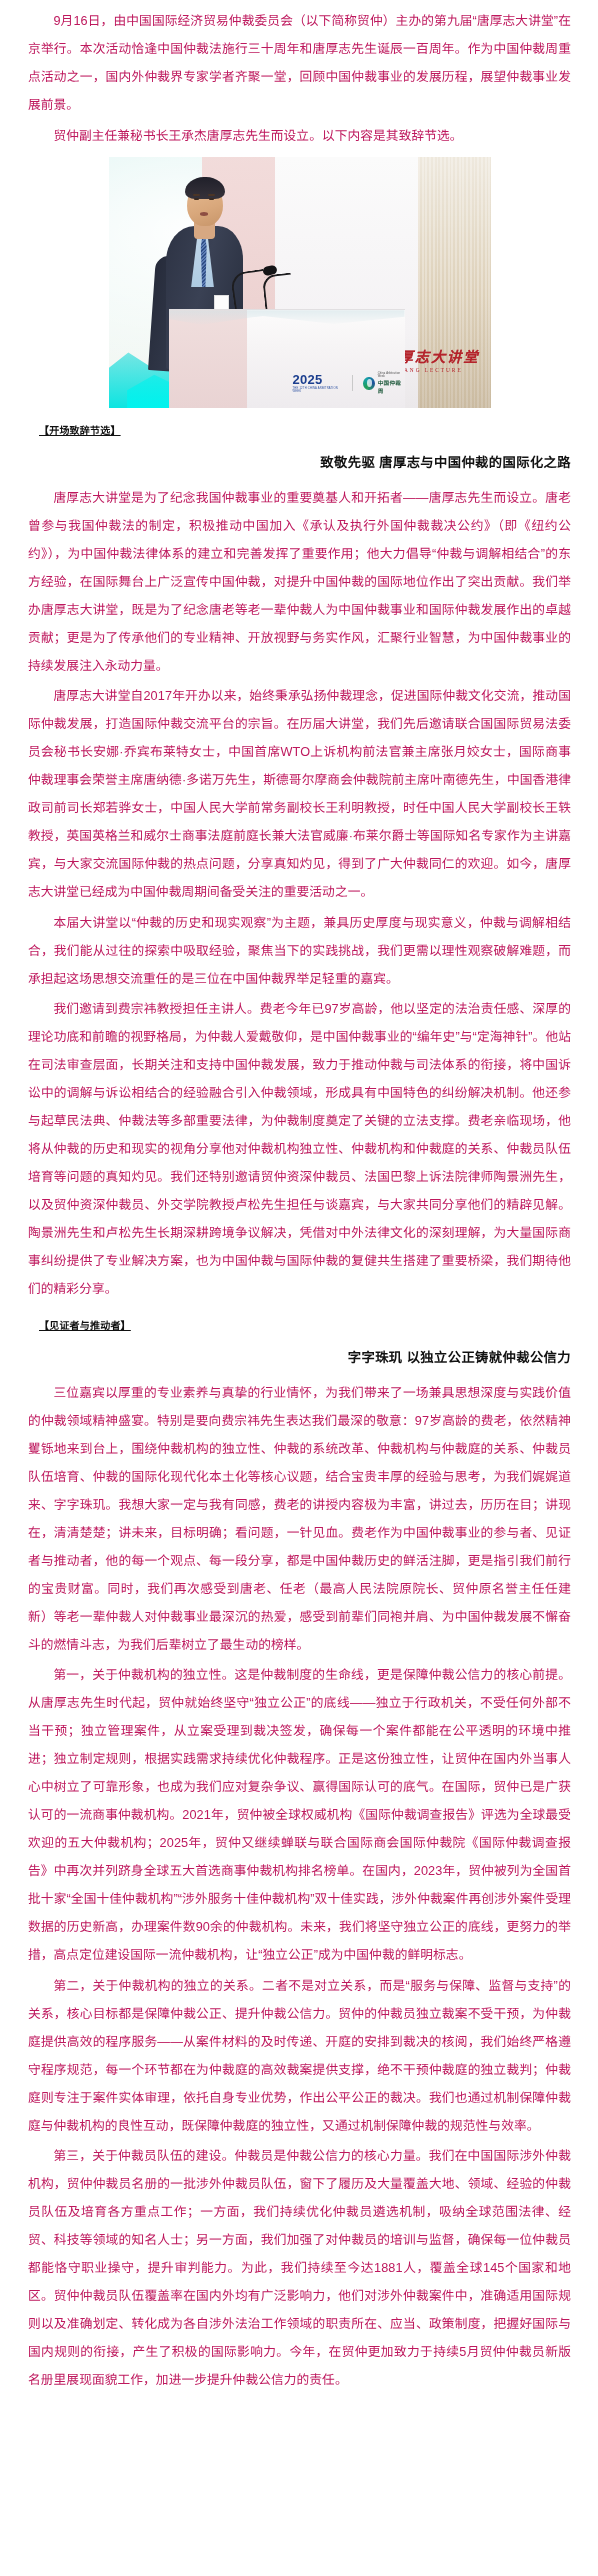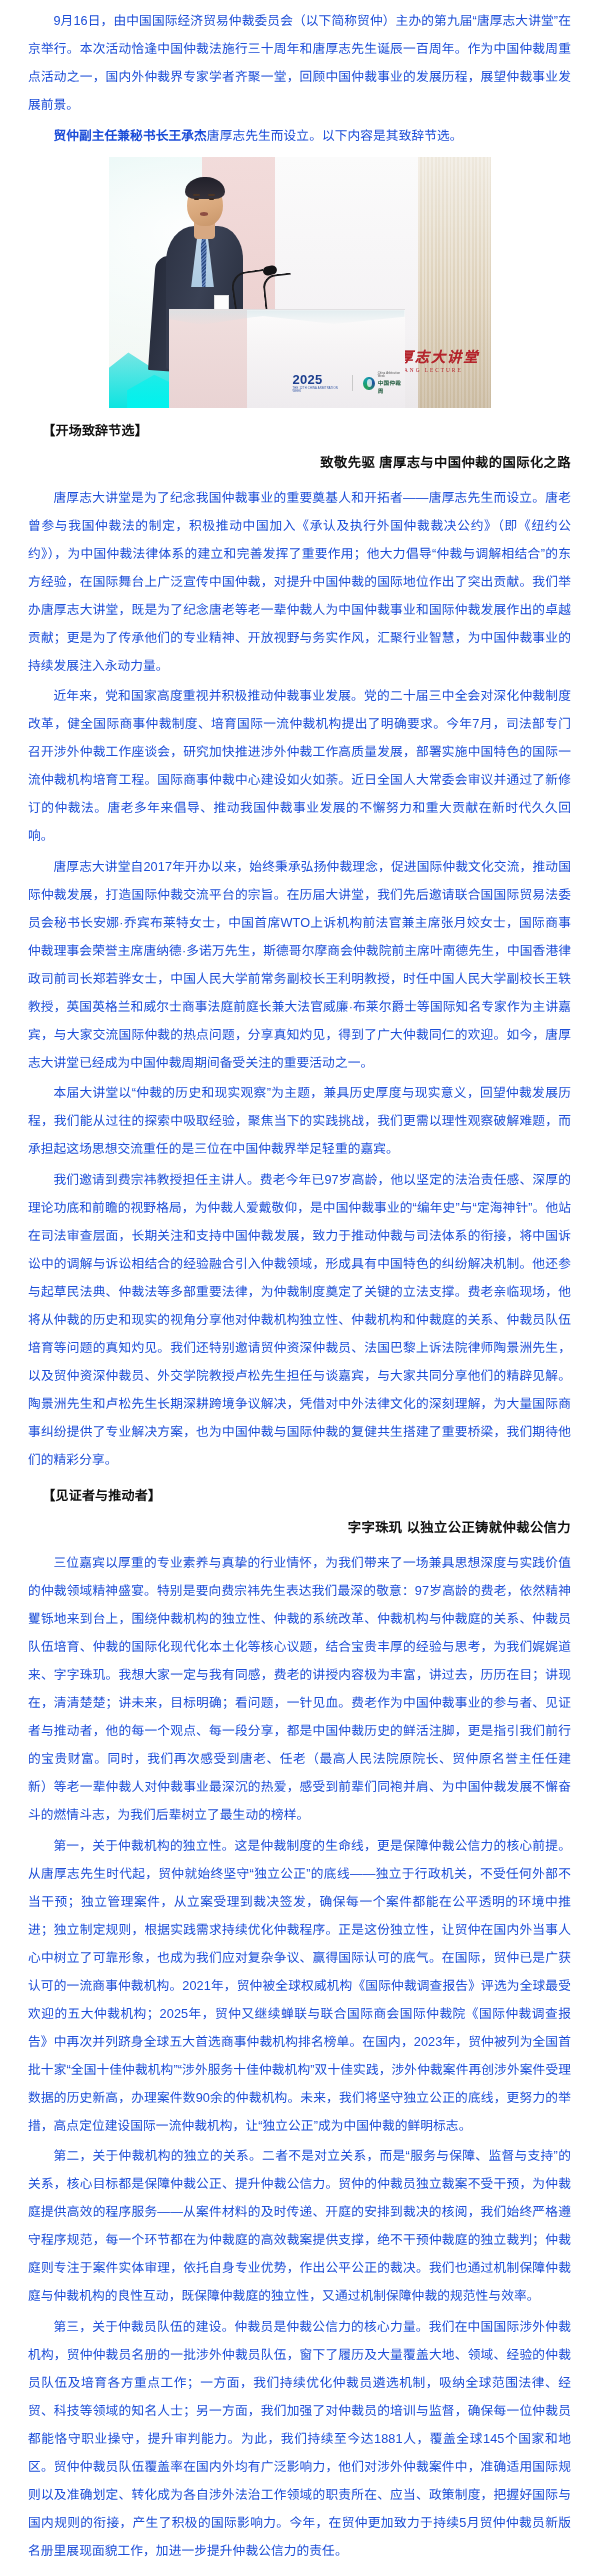--- a/index.html
+++ b/index.html
@@ -21,33 +21,34 @@
     background: #ffffff;
   }
   p.para {
     margin: 0 0 2.5px 0;
     font-size: 12.7px;
     line-height: 28px;
     text-align: justify;
     text-justify: inter-ideograph;
     text-indent: 2em;
     letter-spacing: 0.1px;
-    color: #1d4ed8;
+    color: #be185d;
   }
   .bold-lead {
-    font-weight: bold;
+    font-weight: normal;
   }
   .section-tag {
     margin: 8.7px 0 3.7px 0;
-    font-size: 13px;
+    font-size: 10px;
     line-height: 27px;
     font-weight: bold;
     text-indent: 1.1em;
     color: #111111;
     letter-spacing: 0.2px;
+    text-decoration: underline;
   }
   .section-title {
     margin: 5px 0 6.2px 0;
     font-size: 13.3px;
     line-height: 28.5px;
     font-weight: bold;
     text-align: right;
     color: #111111;
     letter-spacing: 0.4px;
   }
@@ -412,23 +413,22 @@
           </div>
         </div>
       </div>
     </div>
   </div>
 
   <div class="section-tag">【开场致辞节选】</div>
   <h2 class="section-title">致敬先驱 唐厚志与中国仲裁的国际化之路</h2>
 
   <p class="para">唐厚志大讲堂是为了纪念我国仲裁事业的重要奠基人和开拓者——唐厚志先生而设立。唐老曾参与我国仲裁法的制定，积极推动中国加入《承认及执行外国仲裁裁决公约》（即《纽约公约》），为中国仲裁法律体系的建立和完善发挥了重要作用；他大力倡导“仲裁与调解相结合”的东方经验，在国际舞台上广泛宣传中国仲裁，对提升中国仲裁的国际地位作出了突出贡献。我们举办唐厚志大讲堂，既是为了纪念唐老等老一辈仲裁人为中国仲裁事业和国际仲裁发展作出的卓越贡献；更是为了传承他们的专业精神、开放视野与务实作风，汇聚行业智慧，为中国仲裁事业的持续发展注入永动力量。</p>
-  <p class="para">近年来，党和国家高度重视并积极推动仲裁事业发展。党的二十届三中全会对深化仲裁制度改革，健全国际商事仲裁制度、培育国际一流仲裁机构提出了明确要求。今年7月，司法部专门召开涉外仲裁工作座谈会，研究加快推进涉外仲裁工作高质量发展，部署实施中国特色的国际一流仲裁机构培育工程。国际商事仲裁中心建设如火如荼。近日全国人大常委会审议并通过了新修订的仲裁法。唐老多年来倡导、推动我国仲裁事业发展的不懈努力和重大贡献在新时代久久回响。</p>
   <p class="para">唐厚志大讲堂自2017年开办以来，始终秉承弘扬仲裁理念，促进国际仲裁文化交流，推动国际仲裁发展，打造国际仲裁交流平台的宗旨。在历届大讲堂，我们先后邀请联合国国际贸易法委员会秘书长安娜·乔宾布莱特女士，中国首席WTO上诉机构前法官兼主席张月姣女士，国际商事仲裁理事会荣誉主席唐纳德·多诺万先生，斯德哥尔摩商会仲裁院前主席叶南德先生，中国香港律政司前司长郑若骅女士，中国人民大学前常务副校长王利明教授，时任中国人民大学副校长王轶教授，英国英格兰和威尔士商事法庭前庭长兼大法官威廉·布莱尔爵士等国际知名专家作为主讲嘉宾，与大家交流国际仲裁的热点问题，分享真知灼见，得到了广大仲裁同仁的欢迎。如今，唐厚志大讲堂已经成为中国仲裁周期间备受关注的重要活动之一。</p>
-  <p class="para">本届大讲堂以“仲裁的历史和现实观察”为主题，兼具历史厚度与现实意义，回望仲裁发展历程，我们能从过往的探索中吸取经验，聚焦当下的实践挑战，我们更需以理性观察破解难题，而承担起这场思想交流重任的是三位在中国仲裁界举足轻重的嘉宾。</p>
+  <p class="para">本届大讲堂以“仲裁的历史和现实观察”为主题，兼具历史厚度与现实意义，仲裁与调解相结合，我们能从过往的探索中吸取经验，聚焦当下的实践挑战，我们更需以理性观察破解难题，而承担起这场思想交流重任的是三位在中国仲裁界举足轻重的嘉宾。</p>
   <p class="para">我们邀请到费宗祎教授担任主讲人。费老今年已97岁高龄，他以坚定的法治责任感、深厚的理论功底和前瞻的视野格局，为仲裁人爱戴敬仰，是中国仲裁事业的“编年史”与“定海神针”。他站在司法审查层面，长期关注和支持中国仲裁发展，致力于推动仲裁与司法体系的衔接，将中国诉讼中的调解与诉讼相结合的经验融合引入仲裁领域，形成具有中国特色的纠纷解决机制。他还参与起草民法典、仲裁法等多部重要法律，为仲裁制度奠定了关键的立法支撑。费老亲临现场，他将从仲裁的历史和现实的视角分享他对仲裁机构独立性、仲裁机构和仲裁庭的关系、仲裁员队伍培育等问题的真知灼见。我们还特别邀请贸仲资深仲裁员、法国巴黎上诉法院律师陶景洲先生，以及贸仲资深仲裁员、外交学院教授卢松先生担任与谈嘉宾，与大家共同分享他们的精辟见解。陶景洲先生和卢松先生长期深耕跨境争议解决，凭借对中外法律文化的深刻理解，为大量国际商事纠纷提供了专业解决方案，也为中国仲裁与国际仲裁的复健共生搭建了重要桥梁，我们期待他们的精彩分享。</p>
 
   <div class="section-tag">【见证者与推动者】</div>
   <h2 class="section-title">字字珠玑 以独立公正铸就仲裁公信力</h2>
 
   <p class="para">三位嘉宾以厚重的专业素养与真挚的行业情怀，为我们带来了一场兼具思想深度与实践价值的仲裁领域精神盛宴。特别是要向费宗祎先生表达我们最深的敬意：97岁高龄的费老，依然精神矍铄地来到台上，围绕仲裁机构的独立性、仲裁的系统改革、仲裁机构与仲裁庭的关系、仲裁员队伍培育、仲裁的国际化现代化本土化等核心议题，结合宝贵丰厚的经验与思考，为我们娓娓道来、字字珠玑。我想大家一定与我有同感，费老的讲授内容极为丰富，讲过去，历历在目；讲现在，清清楚楚；讲未来，目标明确；看问题，一针见血。费老作为中国仲裁事业的参与者、见证者与推动者，他的每一个观点、每一段分享，都是中国仲裁历史的鲜活注脚，更是指引我们前行的宝贵财富。同时，我们再次感受到唐老、任老（最高人民法院原院长、贸仲原名誉主任任建新）等老一辈仲裁人对仲裁事业最深沉的热爱，感受到前辈们同袍并肩、为中国仲裁发展不懈奋斗的燃情斗志，为我们后辈树立了最生动的榜样。</p>
   <p class="para">第一，关于仲裁机构的独立性。这是仲裁制度的生命线，更是保障仲裁公信力的核心前提。从唐厚志先生时代起，贸仲就始终坚守“独立公正”的底线——独立于行政机关，不受任何外部不当干预；独立管理案件，从立案受理到裁决签发，确保每一个案件都能在公平透明的环境中推进；独立制定规则，根据实践需求持续优化仲裁程序。正是这份独立性，让贸仲在国内外当事人心中树立了可靠形象，也成为我们应对复杂争议、赢得国际认可的底气。在国际，贸仲已是广获认可的一流商事仲裁机构。2021年，贸仲被全球权威机构《国际仲裁调查报告》评选为全球最受欢迎的五大仲裁机构；2025年，贸仲又继续蝉联与联合国际商会国际仲裁院《国际仲裁调查报告》中再次并列跻身全球五大首选商事仲裁机构排名榜单。在国内，2023年，贸仲被列为全国首批十家“全国十佳仲裁机构”“涉外服务十佳仲裁机构”双十佳实践，涉外仲裁案件再创涉外案件受理数据的历史新高，办理案件数90余的仲裁机构。未来，我们将坚守独立公正的底线，更努力的举措，高点定位建设国际一流仲裁机构，让“独立公正”成为中国仲裁的鲜明标志。</p>
   <p class="para">第二，关于仲裁机构的独立的关系。二者不是对立关系，而是“服务与保障、监督与支持”的关系，核心目标都是保障仲裁公正、提升仲裁公信力。贸仲的仲裁员独立裁案不受干预，为仲裁庭提供高效的程序服务——从案件材料的及时传递、开庭的安排到裁决的核阅，我们始终严格遵守程序规范，每一个环节都在为仲裁庭的高效裁案提供支撑，绝不干预仲裁庭的独立裁判；仲裁庭则专注于案件实体审理，依托自身专业优势，作出公平公正的裁决。我们也通过机制保障仲裁庭与仲裁机构的良性互动，既保障仲裁庭的独立性，又通过机制保障仲裁的规范性与效率。</p>
   <p class="para">第三，关于仲裁员队伍的建设。仲裁员是仲裁公信力的核心力量。我们在中国国际涉外仲裁机构，贸仲仲裁员名册的一批涉外仲裁员队伍，窗下了履历及大量覆盖大地、领域、经验的仲裁员队伍及培育各方重点工作；一方面，我们持续优化仲裁员遴选机制，吸纳全球范围法律、经贸、科技等领域的知名人士；另一方面，我们加强了对仲裁员的培训与监督，确保每一位仲裁员都能恪守职业操守，提升审判能力。为此，我们持续至今达1881人，覆盖全球145个国家和地区。贸仲仲裁员队伍覆盖率在国内外均有广泛影响力，他们对涉外仲裁案件中，准确适用国际规则以及准确划定、转化成为各自涉外法治工作领域的职责所在、应当、政策制度，把握好国际与国内规则的衔接，产生了积极的国际影响力。今年，在贸仲更加致力于持续5月贸仲仲裁员新版名册里展现面貌工作，加进一步提升仲裁公信力的责任。</p>
 

